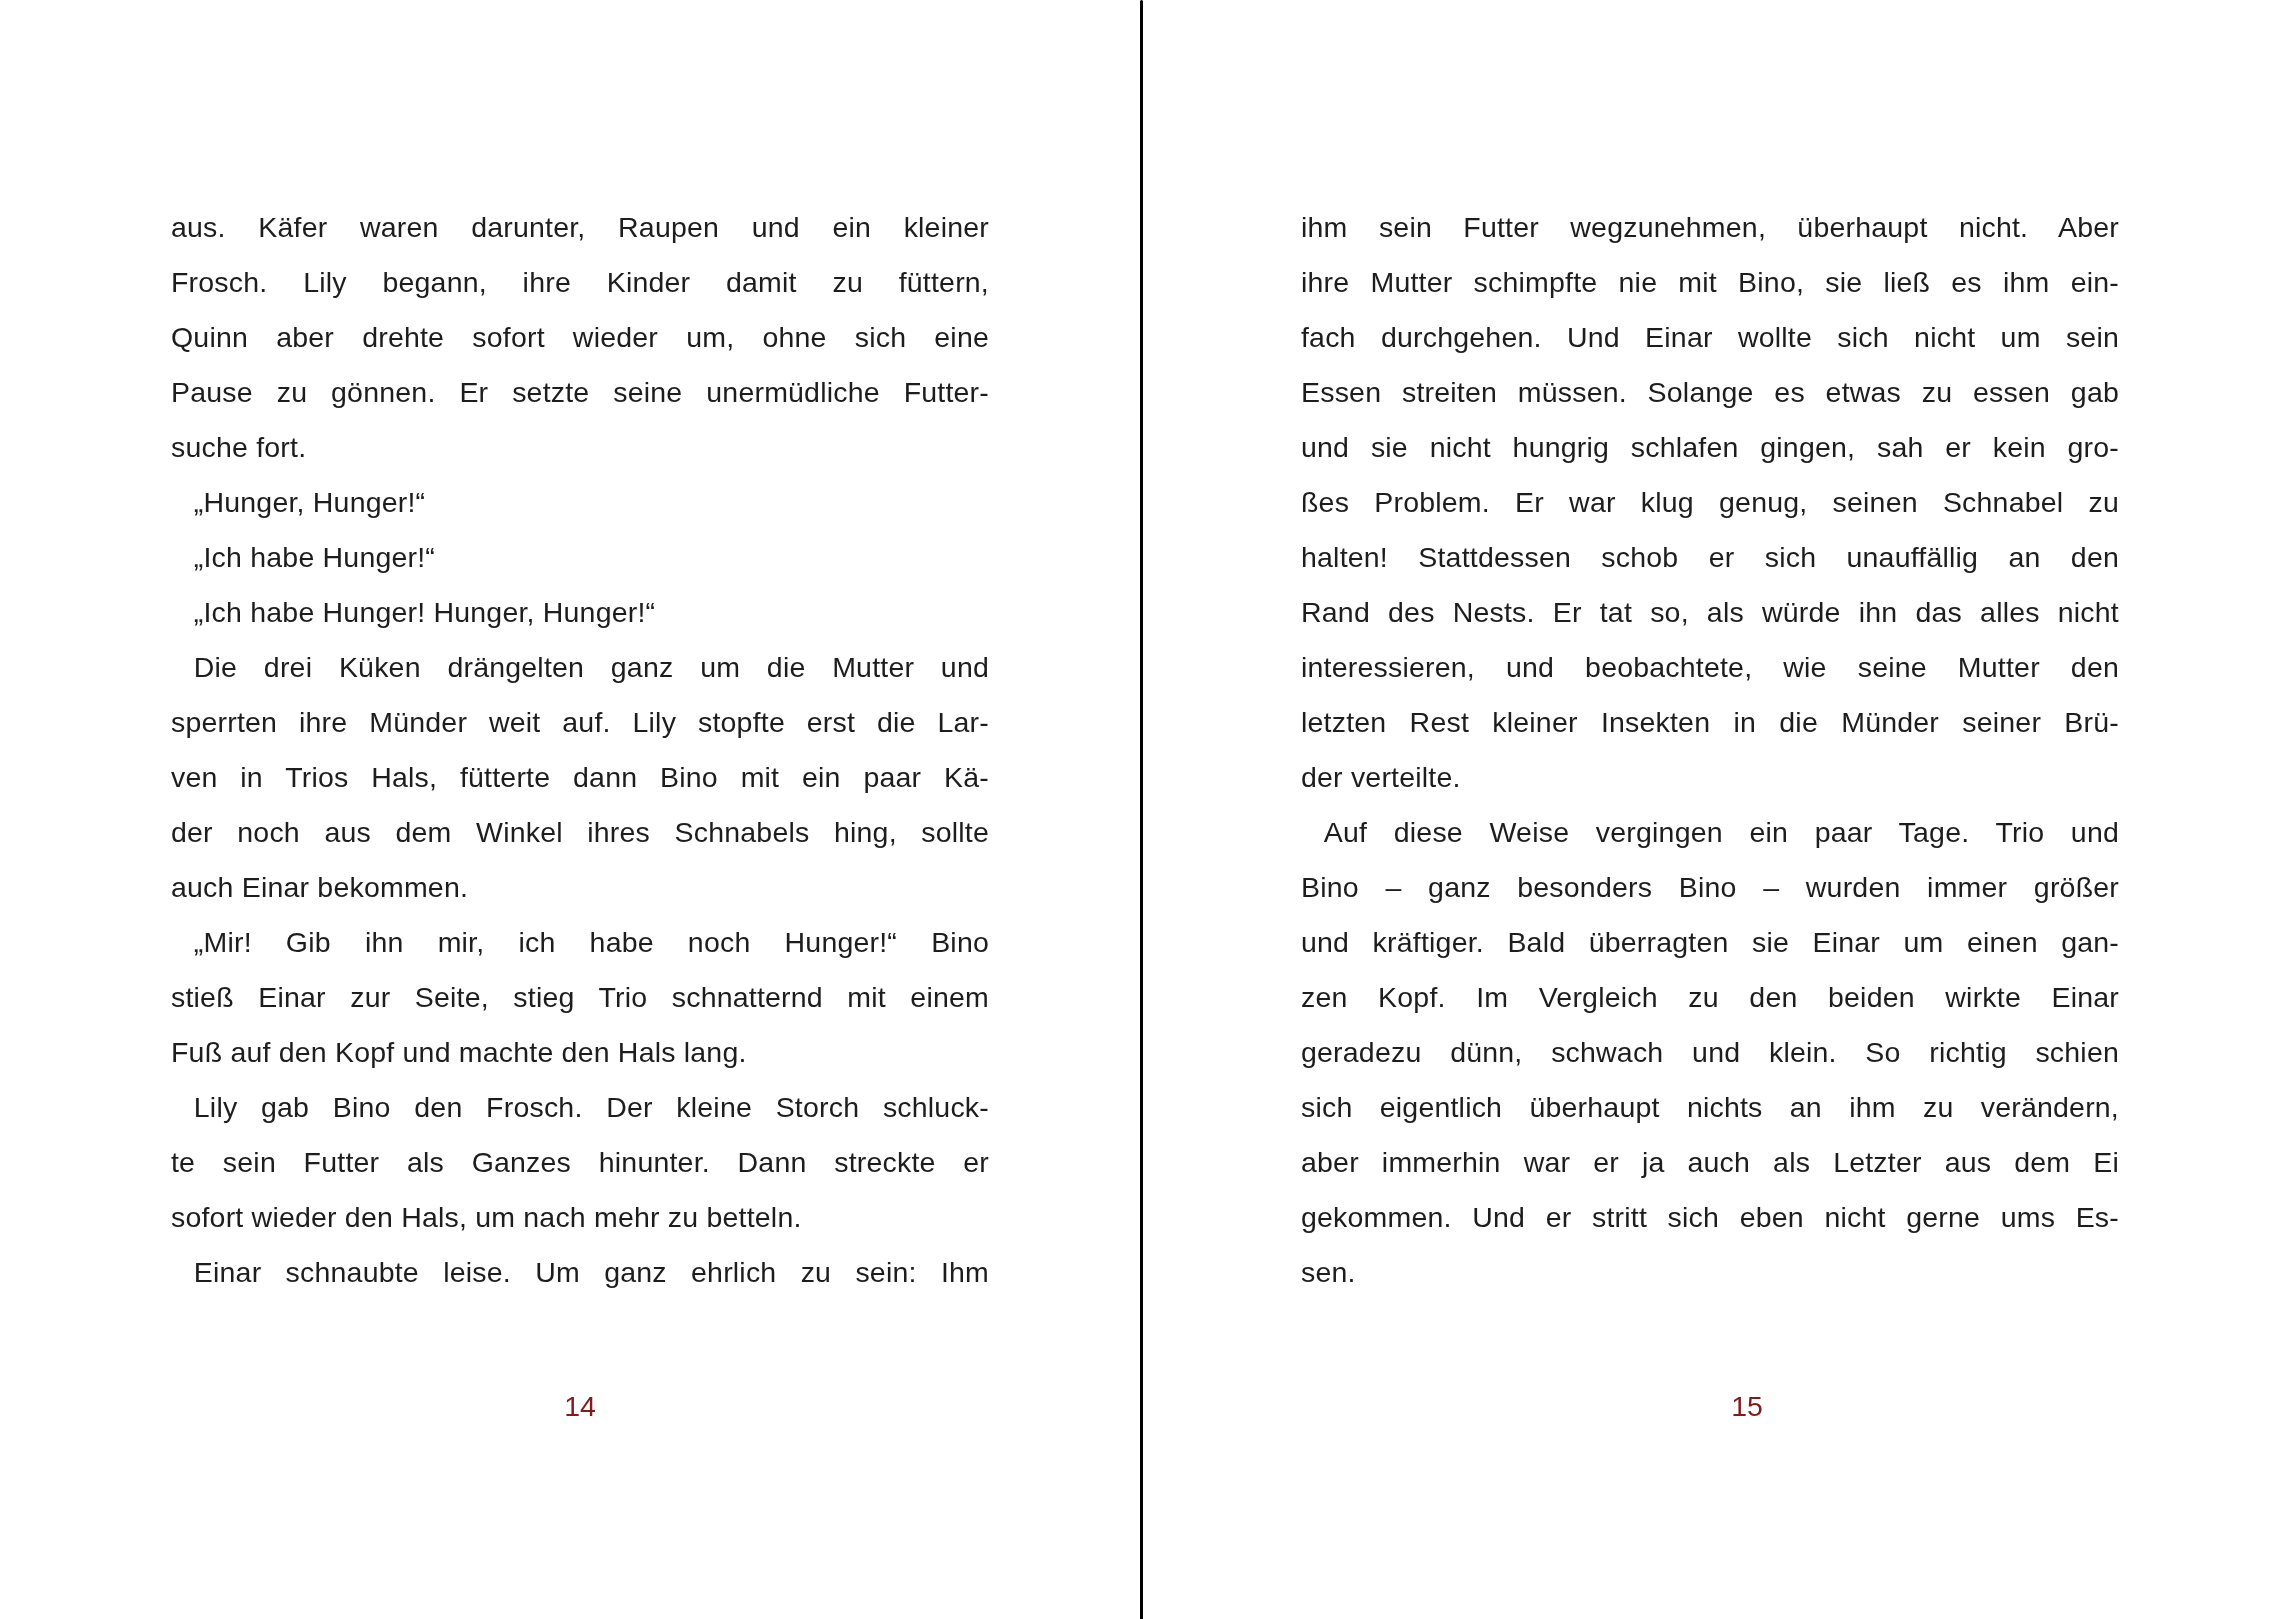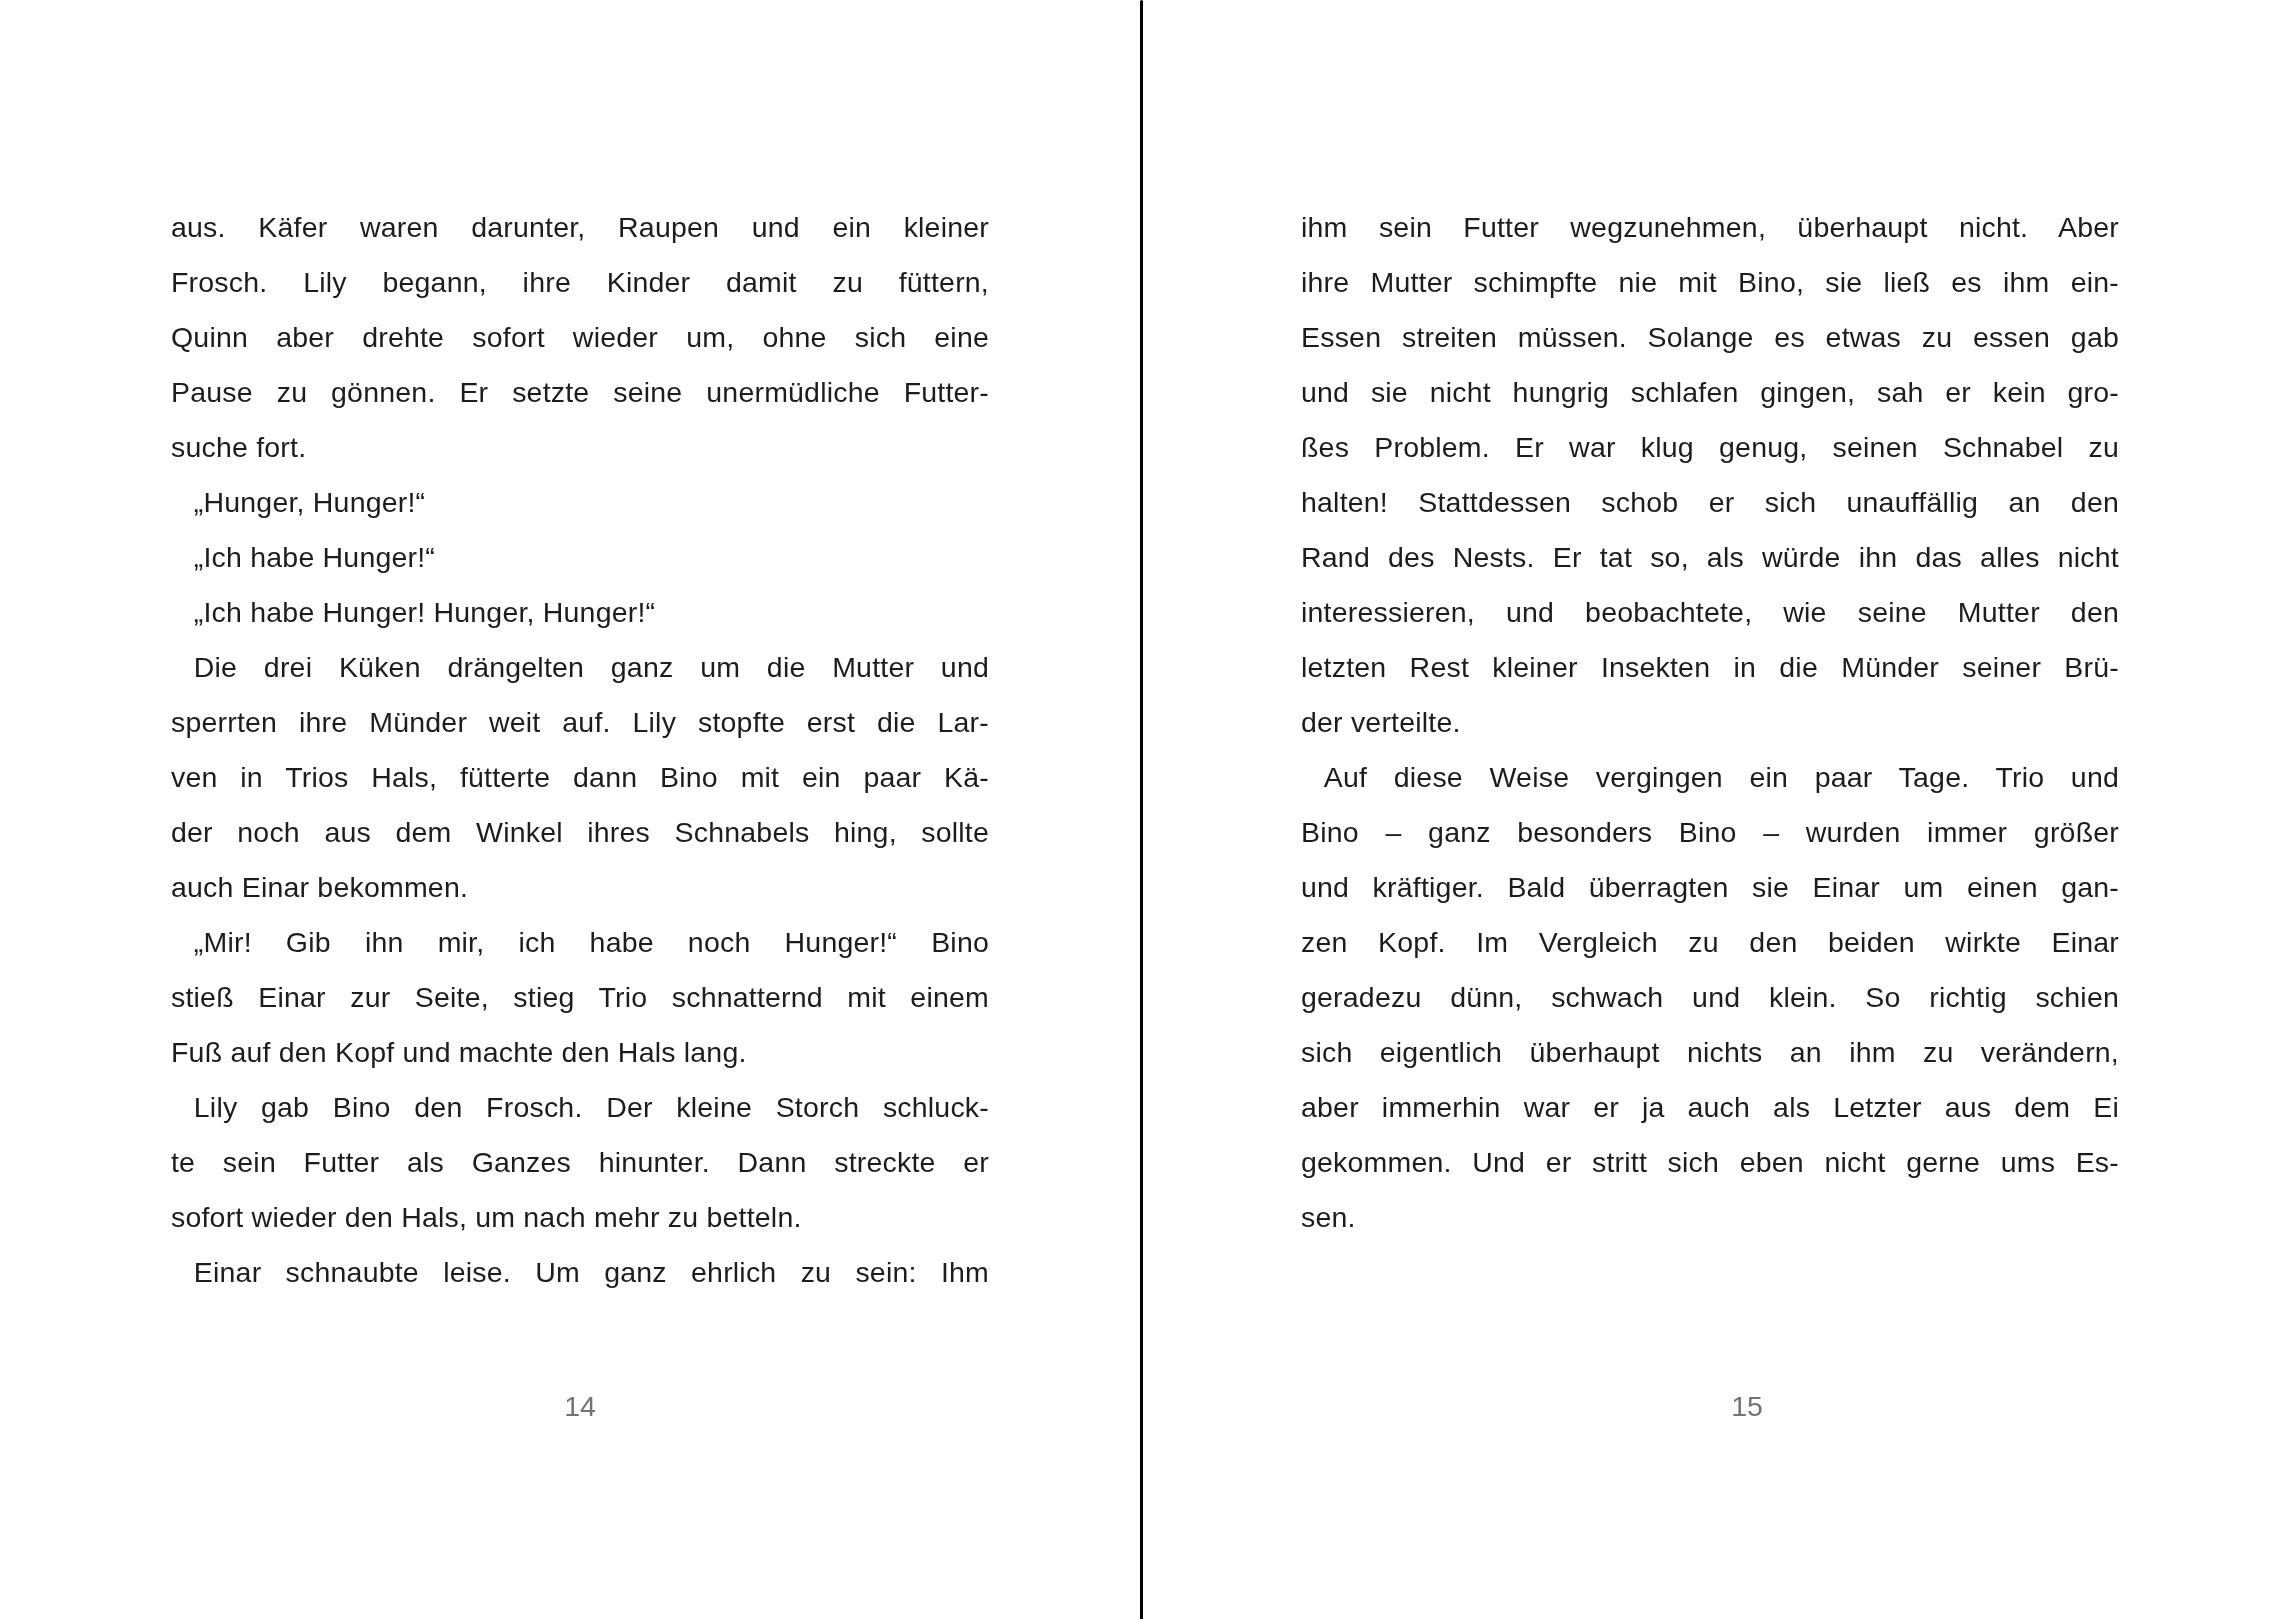--- a/index.html
+++ b/index.html
@@ -39,21 +39,21 @@
   }
   .line.last   { text-align-last: left; }
   .line.indent { text-indent: 0.8em; }
   .page-number {
     position: absolute;
     top: 1387px;
     width: 818px;
     text-align: center;
     font-size: 28.5px;
     line-height: 38px;
-    color: #737373;
+    color: #7f1d1d;
   }
   .page-number.left  { left: 171px; }
   .page-number.right { left: 1338px; }
 </style>
 </head>
 <body>
 
 <div class="spread">
 
   <div class="text-block left">
@@ -96,20 +96,21 @@
     </div>
 
   <div class="page-number left">14</div>
 
   <div class="page-divider"></div>
 
   <div class="text-block right">
       <div class="para">
         <div class="line">ihm sein Futter wegzunehmen, überhaupt nicht. Aber</div>
         <div class="line">ihre Mutter schimpfte nie mit Bino, sie ließ es ihm ein-</div>
+        <div class="line">fach durchgehen. Und Einar wollte sich nicht um sein</div>
         <div class="line">Essen streiten müssen. Solange es etwas zu essen gab</div>
         <div class="line">und sie nicht hungrig schlafen gingen, sah er kein gro-</div>
         <div class="line">ßes Problem. Er war klug genug, seinen Schnabel zu</div>
         <div class="line">halten! Stattdessen schob er sich unauffällig an den</div>
         <div class="line">Rand des Nests. Er tat so, als würde ihn das alles nicht</div>
         <div class="line">interessieren, und beobachtete, wie seine Mutter den</div>
         <div class="line">letzten Rest kleiner Insekten in die Münder seiner Brü-</div>
         <div class="line last">der verteilte.</div>
       </div>
       <div class="para">

